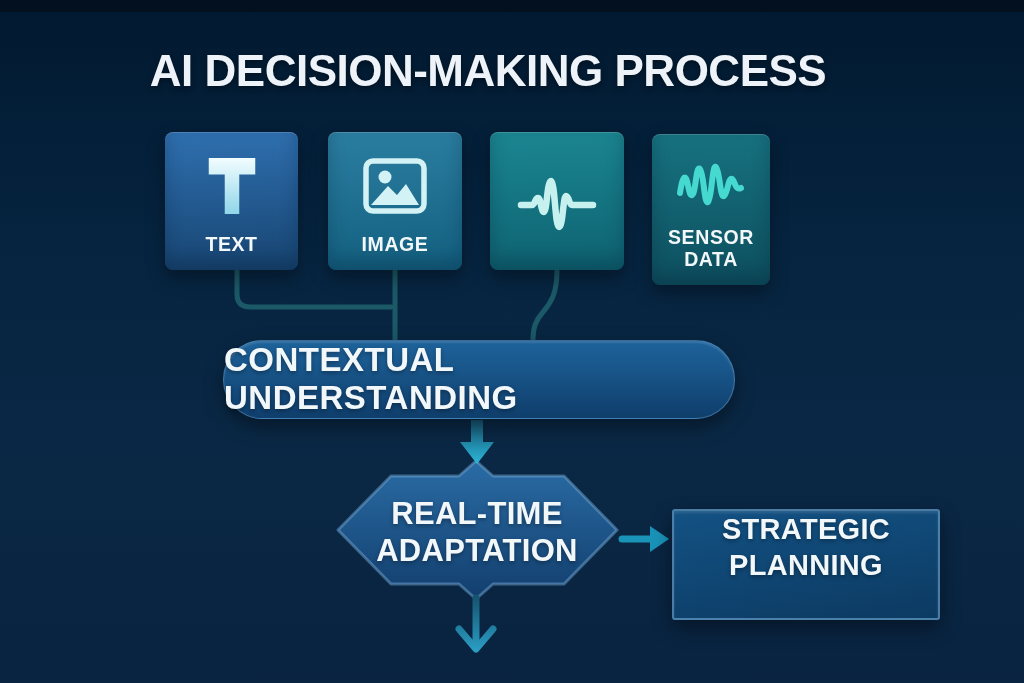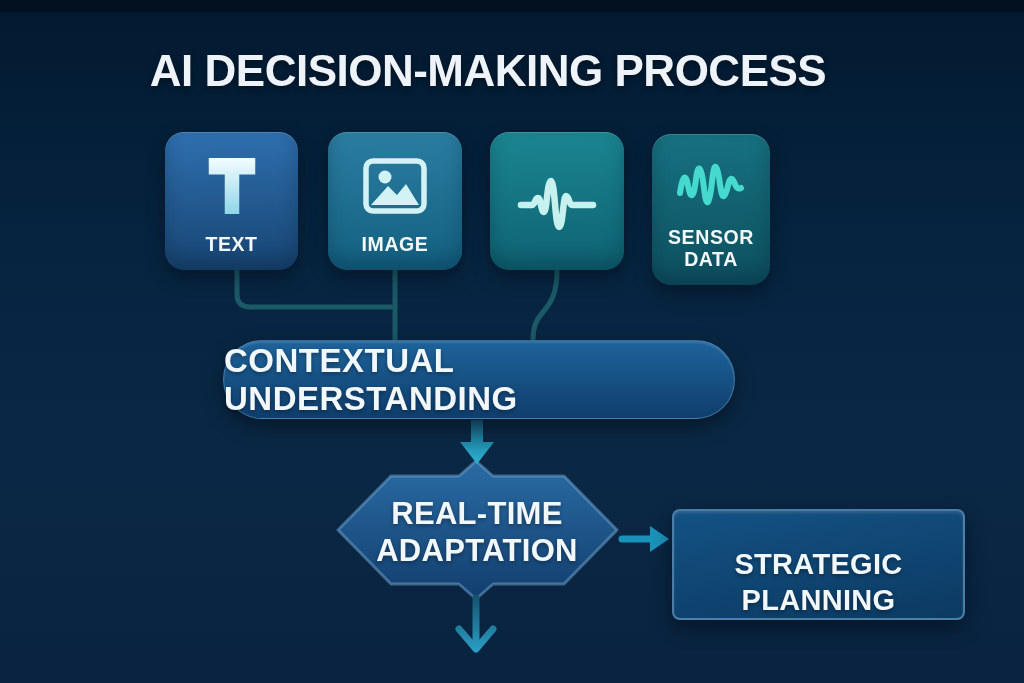--- a/index.html
+++ b/index.html
@@ -15,60 +15,60 @@
   #title{
     left:0;top:34px;width:1024px;
     text-align:center;
     transform:translateX(-24px);
     font-size:44px;font-weight:bold;letter-spacing:-0.5px;
     color:#edf3f8;
     text-shadow:0 2px 6px rgba(0,0,0,0.45);
     white-space:nowrap;
   }
   .card{
-    border-radius:19px;
+    border-radius:8px;
     display:flex;flex-direction:column;align-items:center;
     box-shadow:inset 0 1px 0 rgba(255,255,255,0.16), inset 0 -10px 18px rgba(0,20,40,0.25), 0 8px 18px rgba(0,0,0,0.35);
   }
   .card .icon-wrap{flex:1;display:flex;align-items:center;justify-content:center;width:100%;padding-top:6px;}
   .card .card-label{
     font-size:19.5px;font-weight:bold;letter-spacing:0.6px;
     color:#f3f8fa;text-align:center;line-height:1.12;
     padding:0 8px 14px 8px;
   }
   #card-text  {left:165px;top:120px;width:133px;height:138px;background:linear-gradient(178deg,#2f70b0,#174471);}
   #card-image {left:328px;top:120px;width:134px;height:138px;background:linear-gradient(178deg,#2b7ea1,#136080);}
   #card-audio {left:490px;top:120px;width:134px;height:138px;background:linear-gradient(178deg,#1b8691,#0e6271);}
   #card-sensor{left:652px;top:122px;width:118px;height:151px;background:linear-gradient(178deg,#177280,#0d4f5f);}
   #node-contextual{
     left:223px;top:328px;width:512px;height:79px;
     border-radius:39px;
     background:linear-gradient(180deg,#1e639b,#0f3e6c);
     border:1.5px solid rgba(130,180,220,0.38);
     box-shadow:inset 0 2px 2px rgba(255,255,255,0.12), 0 8px 20px rgba(0,0,0,0.4);
-    display:flex;align-items:center;justify-content:center;
+    display:flex;align-items:flex-start;justify-content:center;
     box-sizing:border-box;
   }
   #node-contextual .node-label{
     font-size:33px;font-weight:bold;letter-spacing:0.5px;color:#f2f7fa;
     text-shadow:0 2px 4px rgba(0,0,0,0.35);
   }
   #adaptation-label{
     left:352px;top:483px;width:250px;
     text-align:center;
     font-size:31px;font-weight:bold;line-height:37px;letter-spacing:0.3px;
     color:#f2f7fa;text-shadow:0 2px 4px rgba(0,0,0,0.35);
   }
   #node-strategic{
-    left:672px;top:497px;width:293px;height:111px;
-    border-radius:8px;
+    left:672px;top:497px;width:268px;height:111px;
+    border-radius:3px;
     background:linear-gradient(170deg,#135284,#0c3a62);
     border:2.5px solid rgba(95,145,185,0.75);
     box-shadow:inset 0 2px 3px rgba(255,255,255,0.12), 0 8px 20px rgba(0,0,0,0.4);
-    display:flex;align-items:flex-end;justify-content:center;
+    display:flex;align-items:flex-start;justify-content:center;
     box-sizing:border-box;
   }
   #node-strategic .node-label{
     font-size:29px;font-weight:bold;line-height:36px;letter-spacing:0.3px;
     text-align:center;color:#f2f7fa;text-shadow:0 2px 4px rgba(0,0,0,0.35);
   }
   svg{display:block;}
 </style>
 </head>
 <body>

